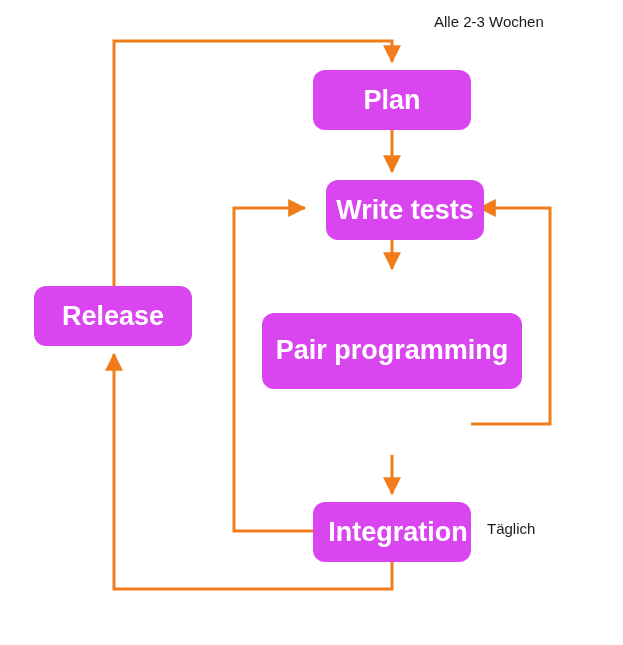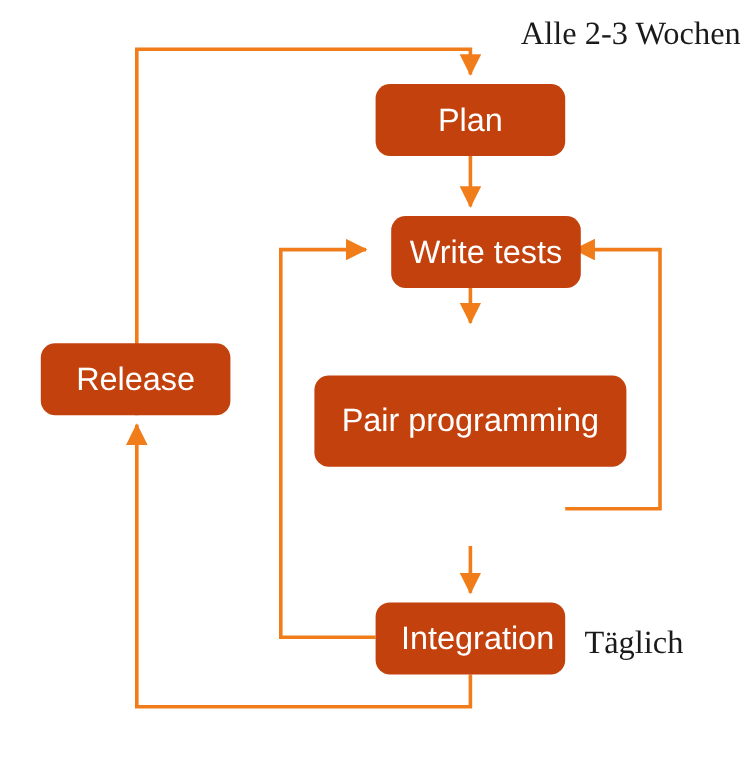--- a/index.html
+++ b/index.html
@@ -13,45 +13,45 @@
   #diagram-canvas {
     position: relative;
     width: 623px;
     height: 645px;
     background: #ffffff;
     overflow: hidden;
   }
   
   .node {
     position: absolute;
-    background: #c2410c;
+    background: #d946ef;
     border-radius: 12px;
     color: #ffffff;
     display: flex;
     align-items: center;
     justify-content: center;
     text-align: center;
     font-family: "Liberation Sans", sans-serif;
     font-size: 27px;
-    font-weight: 400;
+    font-weight: 700;
     line-height: 1.12;
     letter-spacing: 0px;
     box-sizing: border-box;
     z-index: 3;
   }
   .node-multiline {
     line-height: 1.18;
     margin-top: 36px;
   }
   
   .caption {
     position: absolute;
     color: #1a1a1a;
-    font-family: Liberation Serif, serif;
-    font-size: 27px;
+    font-family: Liberation Sans, sans-serif;
+    font-size: 15px;
     font-weight: 400;
     white-space: nowrap;
     z-index: 4;
   }
   
   #connector-layer {
     position: absolute;
     left: 0;
     top: 0;
     width: 623px;

